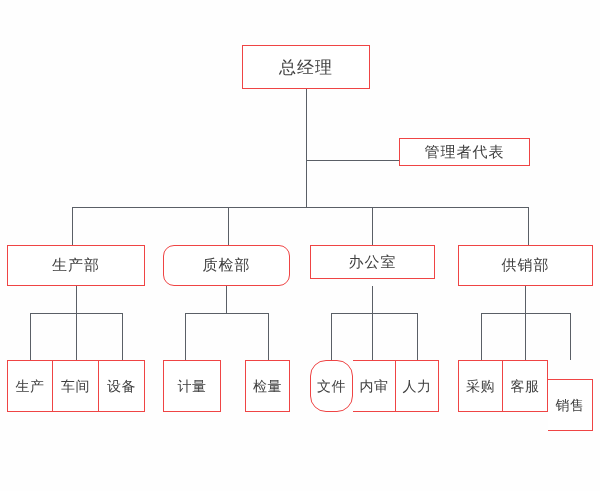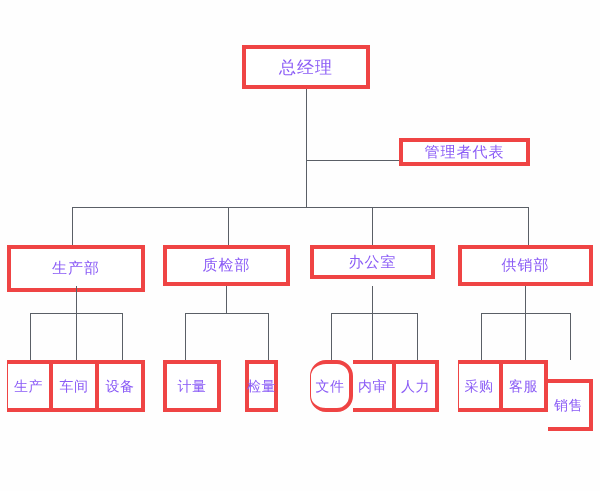--- a/index.html
+++ b/index.html
@@ -13,26 +13,26 @@
   #chart-canvas {
     position: relative;
     width: 600px;
     height: 491px;
     background: #fefefe;
     overflow: hidden;
   }
   .node {
     position: absolute;
     box-sizing: border-box;
-    border: 4px solid #ef4444;
+    border: 1px solid #ef4444;
     background: #ffffff;
     display: flex;
     align-items: center;
     justify-content: center;
-    color: #8b5cf6;
+    color: #404040;
     letter-spacing: 1px;
     line-height: 1;
     white-space: nowrap;
   }
   .node-top {
     font-size: 17px;
   }
   .node-mgmt {
     font-size: 15px;
   }
@@ -78,25 +78,25 @@
     <span>管理者代表</span>
   </div>
 
   <div class="conn conn-h" style="left:72px; top:207px; width:457px;"></div>
 
   <div class="conn conn-v" style="left:72px;  top:207px; height:38px;"></div>
   <div class="conn conn-v" style="left:228px; top:207px; height:38px;"></div>
   <div class="conn conn-v" style="left:372px; top:207px; height:38px;"></div>
   <div class="conn conn-v" style="left:528px; top:207px; height:38px;"></div>
 
-  <div class="node node-dept" style="left:7px; top:245px; width:138px; height:47px;">
+  <div class="node node-dept" style="left:7px; top:245px; width:138px; height:41px;">
     <span>生产部</span>
   </div>
 
-  <div class="node node-dept" style="left:163px; top:245px; width:127px; height:41px;">
+  <div class="node node-dept" style="left:163px; top:245px; width:127px; height:41px;border-radius:11px;">
     <span>质检部</span>
   </div>
 
   <div class="node node-dept" style="left:310px; top:245px; width:125px; height:34px;">
     <span>办公室</span>
   </div>
 
   <div class="node node-dept" style="left:458px; top:245px; width:135px; height:41px;">
     <span>供销部</span>
   </div>
@@ -127,21 +127,21 @@
   <div class="node node-leaf leaf-joined" style="left:53px; top:360px; width:46px; height:52px;">
     <span>车间</span>
   </div>
   <div class="node node-leaf leaf-joined" style="left:99px; top:360px; width:46px; height:52px;">
     <span>设备</span>
   </div>
 
   <div class="node node-leaf" style="left:163px; top:360px; width:58px; height:52px;">
     <span>计量</span>
   </div>
-  <div class="node node-leaf" style="left:245px; top:360px; width:33px; height:52px;">
+  <div class="node node-leaf" style="left:245px; top:360px; width:45px; height:52px;">
     <span>检量</span>
   </div>
 
   <div class="node node-leaf leaf-first" style="left:310px; top:360px; width:43px; height:52px;border-radius:16px;">
     <span>文件</span>
   </div>
   <div class="node node-leaf leaf-joined" style="left:353px; top:360px; width:43px; height:52px;">
     <span>内审</span>
   </div>
   <div class="node node-leaf leaf-joined" style="left:396px; top:360px; width:43px; height:52px;">

